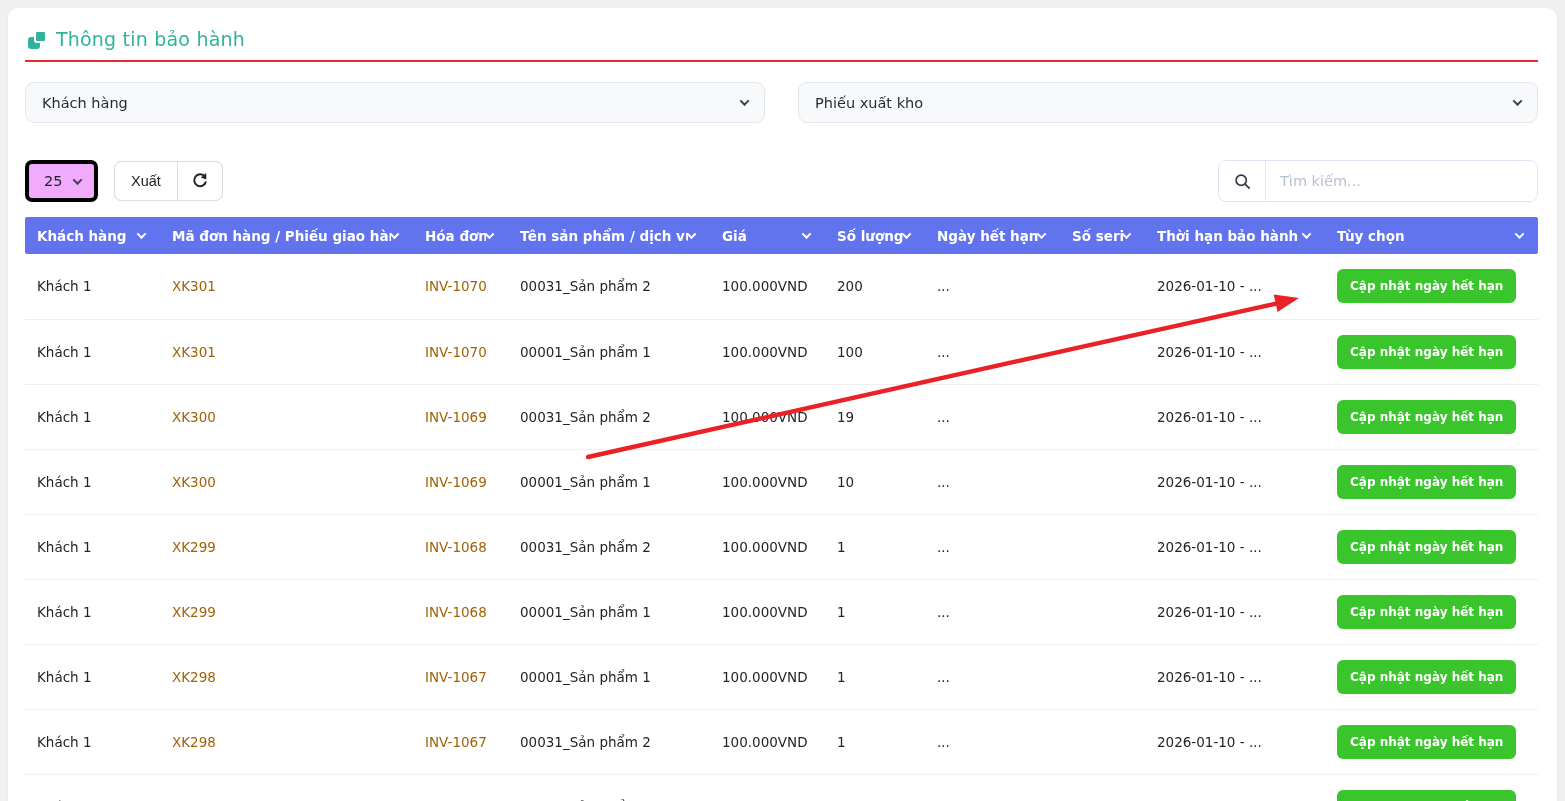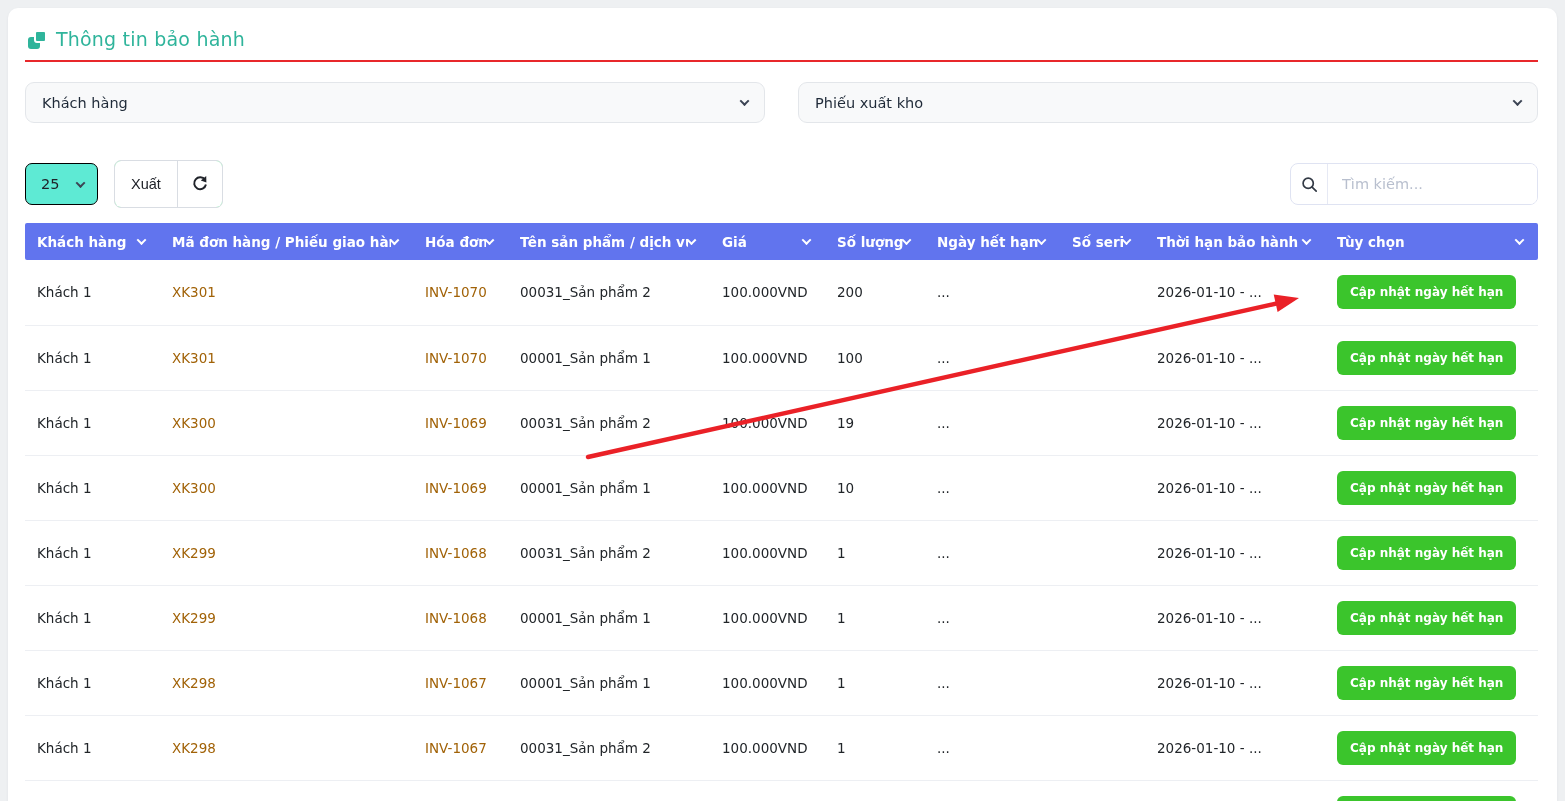--- a/index.html
+++ b/index.html
@@ -30,29 +30,29 @@
     flex:1; height:41px; background:#f8f9fa; border:1px solid #e3e6ea; border-radius:9px;
     display:flex; align-items:center; justify-content:space-between;
     padding:0 16px; font-size:14.5px; color:#1f2a38; cursor:pointer;
   }
   .chev { display:inline-block; width:7px; height:7px; border-right:2px solid; border-bottom:2px solid; transform:rotate(45deg) translate(-1px,-1px); }
   .chev-dark { color:#3c4454; }
   .chev-white { color:#ffffff; }
   
   .toolbar { margin-top:37px; display:flex; align-items:center; }
   .page-size {
-    width:73px; height:42px; background:#5eead4; border:1px solid #000000; border-radius:7px;
+    width:73px; height:42px; background:#f0abfc; border:4px solid #000000; border-radius:7px;
     display:flex; align-items:center; justify-content:space-between; padding:0 13px 0 15px;
     font-size:14.5px; color:#20232a; cursor:pointer;
   }
-  .btn-group { display:flex; margin-left:16px; border:1px solid #d9dde3; border-radius:7px; background:#86efac; height:48px; overflow:hidden; }
+  .btn-group { display:flex; margin-left:16px; border:1px solid #d9dde3; border-radius:7px; background:#86efac; height:40px; overflow:hidden; }
   .btn-seg { display:flex; align-items:center; justify-content:center; padding:0 16px; font-size:14.5px; color:#20232a; background:#fff; border:none; cursor:pointer; }
   .btn-seg + .btn-seg { border-left:1px solid #d9dde3; padding:0 13px; }
   .spacer { flex:1; }
-  .search-group { display:flex; width:248px; height:42px; border:1px solid #dfe3f2; border-radius:8px; overflow:hidden; background:#fff; }
+  .search-group { display:flex; width:320px; height:42px; border:1px solid #dfe3f2; border-radius:8px; overflow:hidden; background:#fff; }
   .search-icon-seg { width:47px; display:flex; align-items:center; justify-content:center; border-right:1px solid #e6e9f4; }
   .search-input { border:none; outline:none; flex:1; padding:0 14px; font-size:14.5px; color:#20232a; font-family:inherit; }
   .search-input::placeholder { color:#b8bfce; }
   
   .table-wrap { margin-top:15px; }
   table { border-collapse:collapse; table-layout:fixed; width:1513px; }
   th {
     background:#6174ee; color:#fff; height:37px; font-size:13.5px; font-weight:700;
     text-align:left; padding:0; cursor:pointer;
   }

